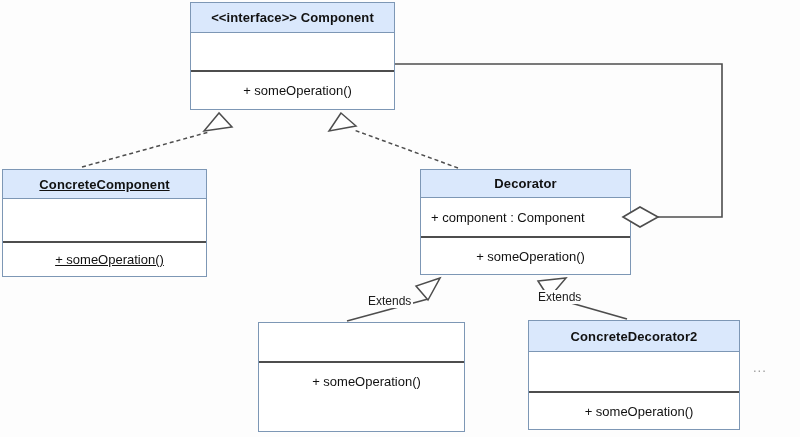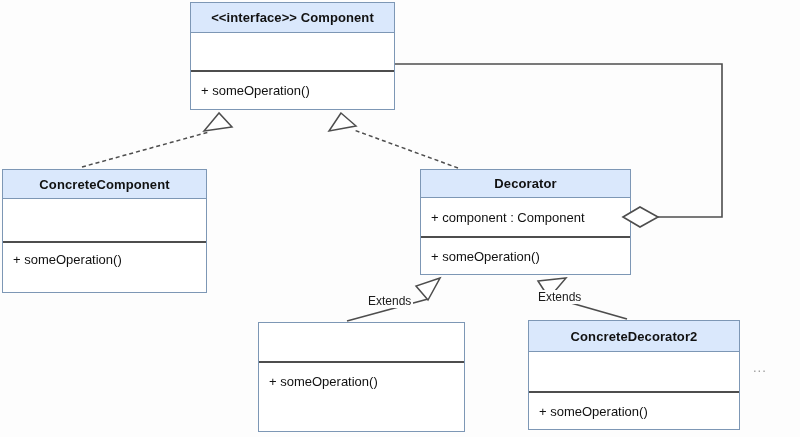--- a/index.html
+++ b/index.html
@@ -22,21 +22,21 @@
     font-weight: bold; font-size: 13px; letter-spacing: 0.1px;
     white-space: nowrap;
   }
   .uml-attrs {
     box-sizing: border-box;
     border-bottom: 2px solid #4d4d4d;
     display: flex; align-items: center;
   }
   .uml-methods {
     box-sizing: border-box;
-    display: flex; align-items: center;
+    display: flex; align-items: center; justify-content: center;
   }
   .uml-member {
     font-size: 13px; padding-left: 10px; white-space: nowrap;
   }
   svg.connections {
     position: absolute; inset: 0; z-index: 3; pointer-events: none;
   }
   .edge-label {
     position: absolute; z-index: 4;
     font-size: 12px; color: #1a1a1a; background: #fdfdfd;
@@ -71,21 +71,21 @@
   </svg>
 
   <div class="uml-class" style="left:190px; top:2px; width:205px; height:108px;">
     <div class="uml-header" style="height:30px;">&lt;&lt;interface&gt;&gt; Component</div>
     <div class="uml-attrs" style="height:39px;"></div>
     <div class="uml-methods" style="height:37px;">
       <div class="uml-member">+ someOperation()</div>
     </div>
   </div>
 
-  <div class="uml-class" style="left:2px; top:169px; width:205px; height:124px;">
+  <div class="uml-class" style="left:2px; top:169px; width:205px; height:108px;text-decoration:underline;">
     <div class="uml-header" style="height:29px;">ConcreteComponent</div>
     <div class="uml-attrs" style="height:44px;"></div>
     <div class="uml-methods" style="height:33px;">
       <div class="uml-member">+ someOperation()</div>
     </div>
   </div>
 
   <div class="uml-class" style="left:412px; top:169px; width:211px; height:106px;margin-left:8px;">
     <div class="uml-header" style="height:28px;">Decorator</div>
     <div class="uml-attrs" style="height:40px;">

